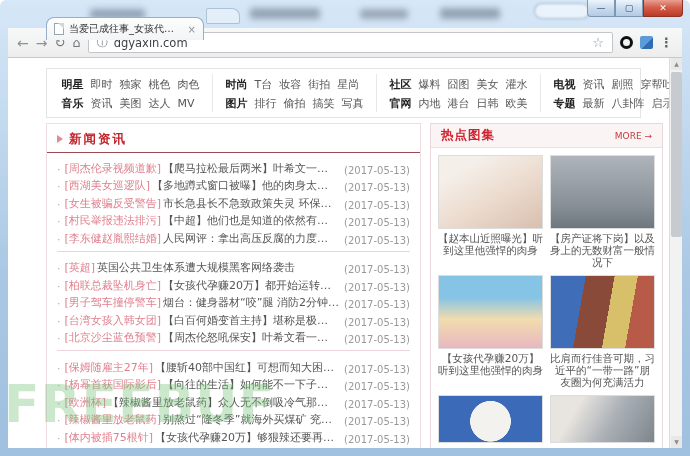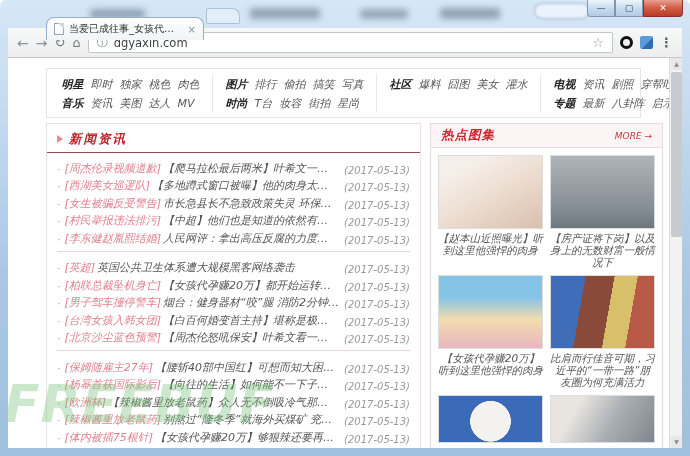--- a/index.html
+++ b/index.html
@@ -46,21 +46,21 @@
   .omni-info { font-size:11px; color:#7b8288; flex:none; }
   .omni-url { font-size:11.5px; color:#3b3f43; flex:1; }
   .omni-star { font-size:13px; color:#90979c; flex:none; cursor:pointer; }
   .ring-icon { width:13px; height:13px; border:3.5px solid #101010; border-radius:50%; flex:none; cursor:pointer; }
   .ext-blue { width:13px; height:13px; border-radius:2px; flex:none; cursor:pointer; position:relative;
     background:linear-gradient(135deg,#5b9bd8 55%,#2f6cb4 55%); }
   .menu-dots { font-size:13px; color:#5f6368; font-weight:bold; cursor:pointer; flex:none; }
 
   
   .content { position:absolute; top:58px; left:8px; right:8px; bottom:8px; background:#fff; overflow:hidden; }
-  .page { position:absolute; top:0; left:0; right:13px; bottom:0; overflow:hidden;font-style:italic; }
+  .page { position:absolute; top:0; left:0; right:13px; bottom:0; overflow:hidden; }
 
   
   .scrollbar { position:absolute; top:0; right:0; width:13px; bottom:0;
     background:#f2f2f2; border-left:1px solid #dcdcdc; }
   .sb-up,.sb-down { position:absolute; left:1px; width:11px; height:12px; background:#e8e8e8;
     color:#8a8a8a; font-size:6px; text-align:center; line-height:12px; cursor:pointer; }
   .sb-up { top:0; } .sb-down { bottom:0; }
   .sb-thumb { position:absolute; left:1px; top:14px; width:11px; height:165px;
     background:#c7cace; border-radius:2px; cursor:pointer; }
 
@@ -162,29 +162,32 @@
         <div class="nav-group">
           <div class="nav-row">
             <a class="lead">明星</a><a>即时</a><a>独家</a><a>桃色</a><a>肉色</a>
           </div>
           <div class="nav-row">
             <a class="lead">音乐</a><a>资讯</a><a>美图</a><a>达人</a><a>MV</a>
           </div>
         </div>
         <div class="nav-group">
           <div class="nav-row">
+            <a class="lead">时尚</a><a>T台</a><a>妆容</a><a>街拍</a><a>星尚</a>
+          </div>
+          <div class="nav-row">
             <a class="lead">图片</a><a>排行</a><a>偷拍</a><a>搞笑</a><a>写真</a>
           </div>
-          <div class="nav-row">
-            <a class="lead">时尚</a><a>T台</a><a>妆容</a><a>街拍</a><a>星尚</a>
-          </div>
         </div>
         <div class="nav-group">
           <div class="nav-row">
             <a class="lead">社区</a><a>爆料</a><a>囧图</a><a>美女</a><a>灌水</a>
+          </div>
+          <div class="nav-row">
+            <a class="lead">官网</a><a>内地</a><a>港台</a><a>日韩</a><a>欧美</a>
           </div>
         </div>
         <div class="nav-group">
           <div class="nav-row">
             <a class="lead">电视</a><a>资讯</a><a>剧照</a><a>穿帮吐槽</a>
           </div>
           <div class="nav-row">
             <a class="lead">专题</a><a>最新</a><a>八卦阵</a><a>启示录</a>
           </div>
         </div>

